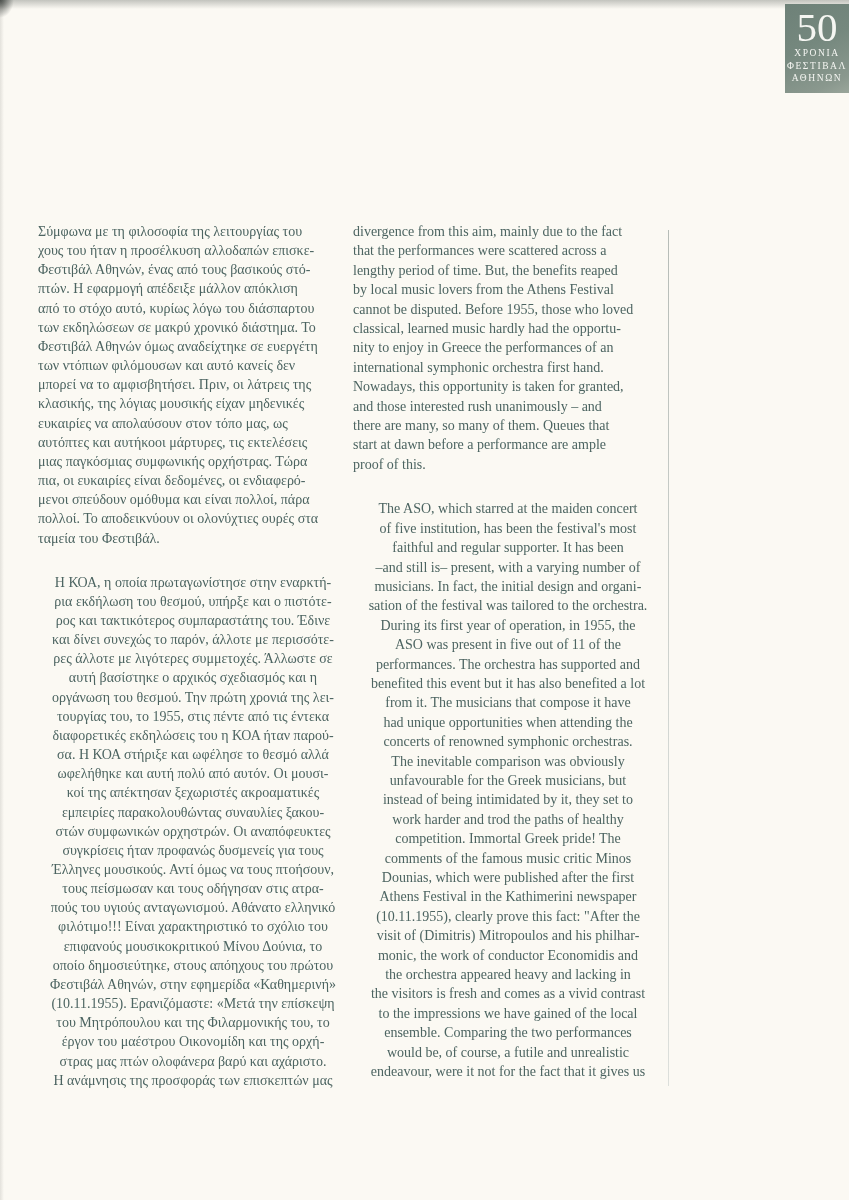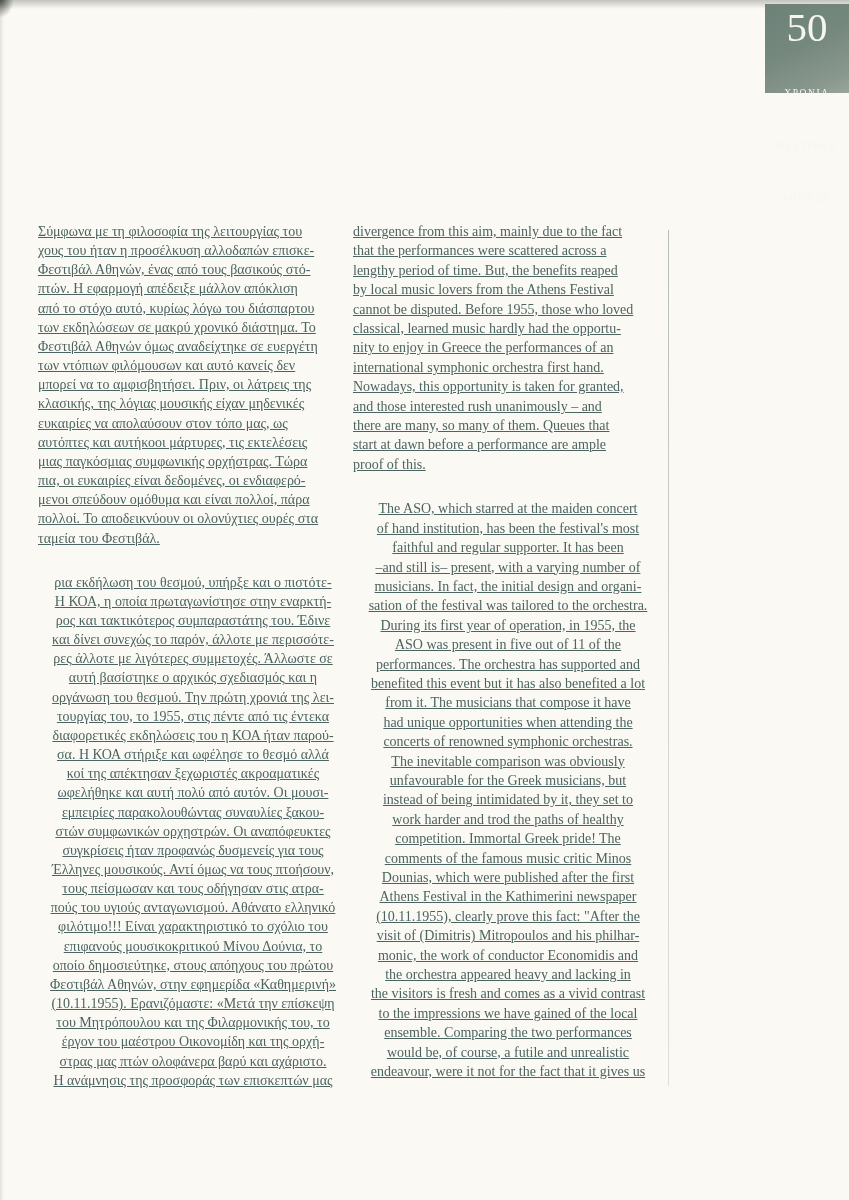--- a/index.html
+++ b/index.html
@@ -24,46 +24,44 @@
     pointer-events: none;
   }
   .scan-left {
     position: absolute; top: 0; left: 0; bottom: 0; width: 4px;
     background: linear-gradient(to right, rgba(120,120,115,0.18), rgba(120,120,115,0));
     pointer-events: none;
   }
 
   
   .logo {
-    position: absolute; top: 4px; right: 0; width: 84px; height: 89px;
+    position: absolute; top: 4px; right: 0; width: 64px; height: 89px;
     background: linear-gradient(155deg, #6e8178 0%, #75887e 45%, #8a988e 85%, #9aa69b 100%);
     color: #f5f6f2;
     text-align: center;
     box-sizing: border-box;
     padding-top: 3px;
   }
   .logo-number {
     font-size: 41px;
     line-height: 40px;
     letter-spacing: 0px;
   }
   .logo-line {
     font-size: 9.5px;
     line-height: 12.5px;
     letter-spacing: 1.6px;
-    margin-top: 40px;
   }
 
   
   .col {
     position: absolute;
     top: 222px;
     font-size: 14px;
     line-height: 19.15px;
-    text-decoration: underline;
   }
   .col-greek   { left: 38px;  width: 310px; }
   .col-english { left: 353px; width: 310px; line-height: 19.4px; }
   .para + .para { margin-top: 25px; text-align: center; }
   .text-line { white-space: nowrap; }
 
   
   .column-rule {
     position: absolute;
     left: 668px; top: 230px;
@@ -99,32 +97,32 @@
       <div class="text-line">κλασικής, της λόγιας μουσικής είχαν μηδενικές</div>
       <div class="text-line">ευκαιρίες να απολαύσουν στον τόπο μας, ως</div>
       <div class="text-line">αυτόπτες και αυτήκοοι μάρτυρες, τις εκτελέσεις</div>
       <div class="text-line">μιας παγκόσμιας συμφωνικής ορχήστρας. Τώρα</div>
       <div class="text-line">πια, οι ευκαιρίες είναι δεδομένες, οι ενδιαφερό-</div>
       <div class="text-line">μενοι σπεύδουν ομόθυμα και είναι πολλοί, πάρα</div>
       <div class="text-line">πολλοί. Το αποδεικνύουν οι ολονύχτιες ουρές στα</div>
       <div class="text-line">ταμεία του Φεστιβάλ.</div>
     </div>
   <div class="para">
+      <div class="text-line">Η ΚΟΑ, η οποία πρωταγωνίστησε στην εναρκτή-</div>
       <div class="text-line">ρια εκδήλωση του θεσμού, υπήρξε και ο πιστότε-</div>
-      <div class="text-line">Η ΚΟΑ, η οποία πρωταγωνίστησε στην εναρκτή-</div>
       <div class="text-line">ρος και τακτικότερος συμπαραστάτης του. Έδινε</div>
       <div class="text-line">και δίνει συνεχώς το παρόν, άλλοτε με περισσότε-</div>
       <div class="text-line">ρες άλλοτε με λιγότερες συμμετοχές. Άλλωστε σε</div>
       <div class="text-line">αυτή βασίστηκε ο αρχικός σχεδιασμός και η</div>
       <div class="text-line">οργάνωση του θεσμού. Την πρώτη χρονιά της λει-</div>
       <div class="text-line">τουργίας του, το 1955, στις πέντε από τις έντεκα</div>
       <div class="text-line">διαφορετικές εκδηλώσεις του η ΚΟΑ ήταν παρού-</div>
       <div class="text-line">σα. Η ΚΟΑ στήριξε και ωφέλησε το θεσμό αλλά</div>
+      <div class="text-line">ωφελήθηκε και αυτή πολύ από αυτόν. Οι μουσι-</div>
       <div class="text-line">κοί της απέκτησαν ξεχωριστές ακροαματικές</div>
-      <div class="text-line">ωφελήθηκε και αυτή πολύ από αυτόν. Οι μουσι-</div>
       <div class="text-line">εμπειρίες παρακολουθώντας συναυλίες ξακου-</div>
       <div class="text-line">στών συμφωνικών ορχηστρών. Οι αναπόφευκτες</div>
       <div class="text-line">συγκρίσεις ήταν προφανώς δυσμενείς για τους</div>
       <div class="text-line">Έλληνες μουσικούς. Αντί όμως να τους πτοήσουν,</div>
       <div class="text-line">τους πείσμωσαν και τους οδήγησαν στις ατρα-</div>
       <div class="text-line">πούς του υγιούς ανταγωνισμού. Αθάνατο ελληνικό</div>
       <div class="text-line">φιλότιμο!!! Είναι χαρακτηριστικό το σχόλιο του</div>
       <div class="text-line">επιφανούς μουσικοκριτικού Μίνου Δούνια, το</div>
       <div class="text-line">οποίο δημοσιεύτηκε, στους απόηχους του πρώτου</div>
       <div class="text-line">Φεστιβάλ Αθηνών, στην εφημερίδα «Καθημερινή»</div>
@@ -147,21 +145,21 @@
       <div class="text-line">nity to enjoy in Greece the performances of an</div>
       <div class="text-line">international symphonic orchestra first hand.</div>
       <div class="text-line">Nowadays, this opportunity is taken for granted,</div>
       <div class="text-line">and those interested rush unanimously – and</div>
       <div class="text-line">there are many, so many of them. Queues that</div>
       <div class="text-line">start at dawn before a performance are ample</div>
       <div class="text-line">proof of this.</div>
     </div>
   <div class="para">
       <div class="text-line">The ASO, which starred at the maiden concert</div>
-      <div class="text-line">of hand institution, has been the festival's most</div>
+      <div class="text-line">of five institution, has been the festival's most</div>
       <div class="text-line">faithful and regular supporter. It has been</div>
       <div class="text-line">–and still is– present, with a varying number of</div>
       <div class="text-line">musicians. In fact, the initial design and organi-</div>
       <div class="text-line">sation of the festival was tailored to the orchestra.</div>
       <div class="text-line">During its first year of operation, in 1955, the</div>
       <div class="text-line">ASO was present in five out of 11 of the</div>
       <div class="text-line">performances. The orchestra has supported and</div>
       <div class="text-line">benefited this event but it has also benefited a lot</div>
       <div class="text-line">from it. The musicians that compose it have</div>
       <div class="text-line">had unique opportunities when attending the</div>

